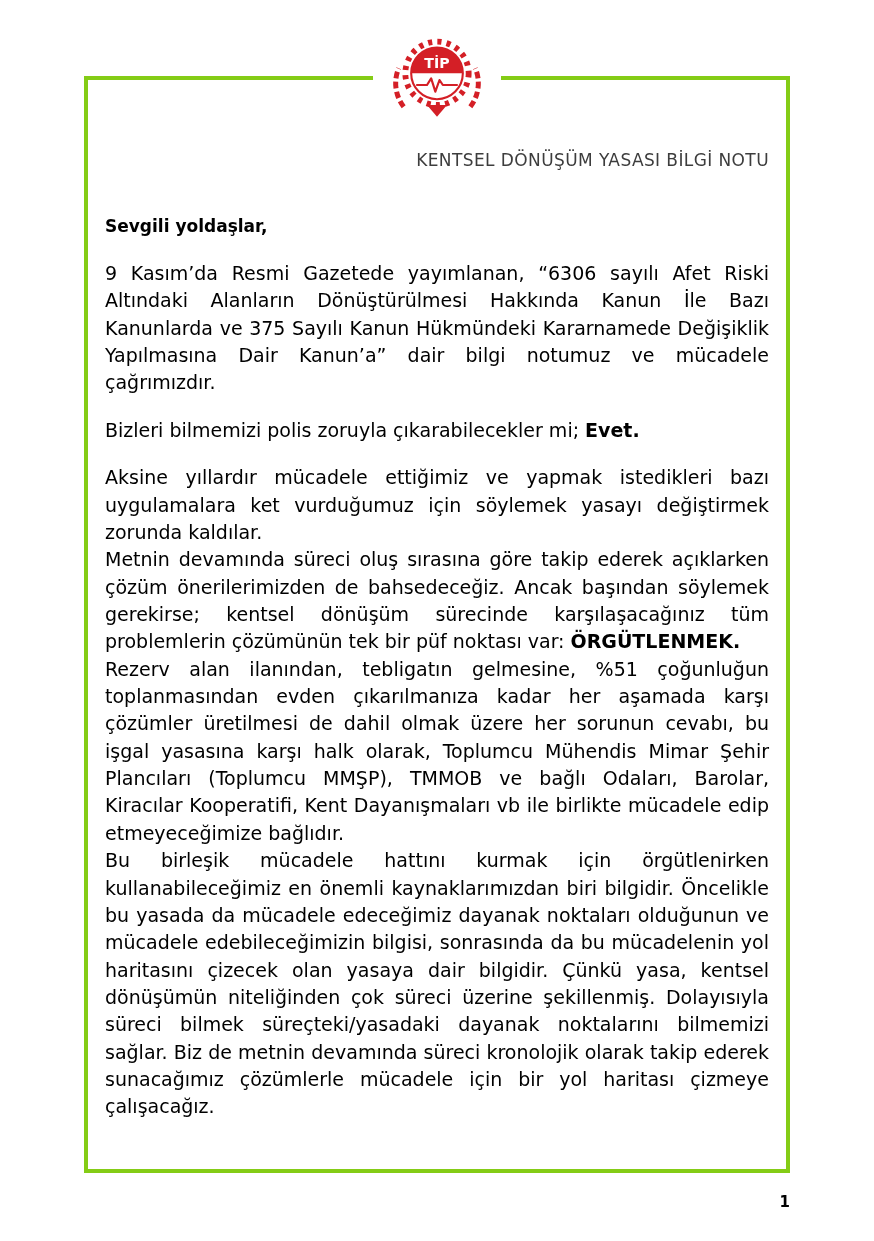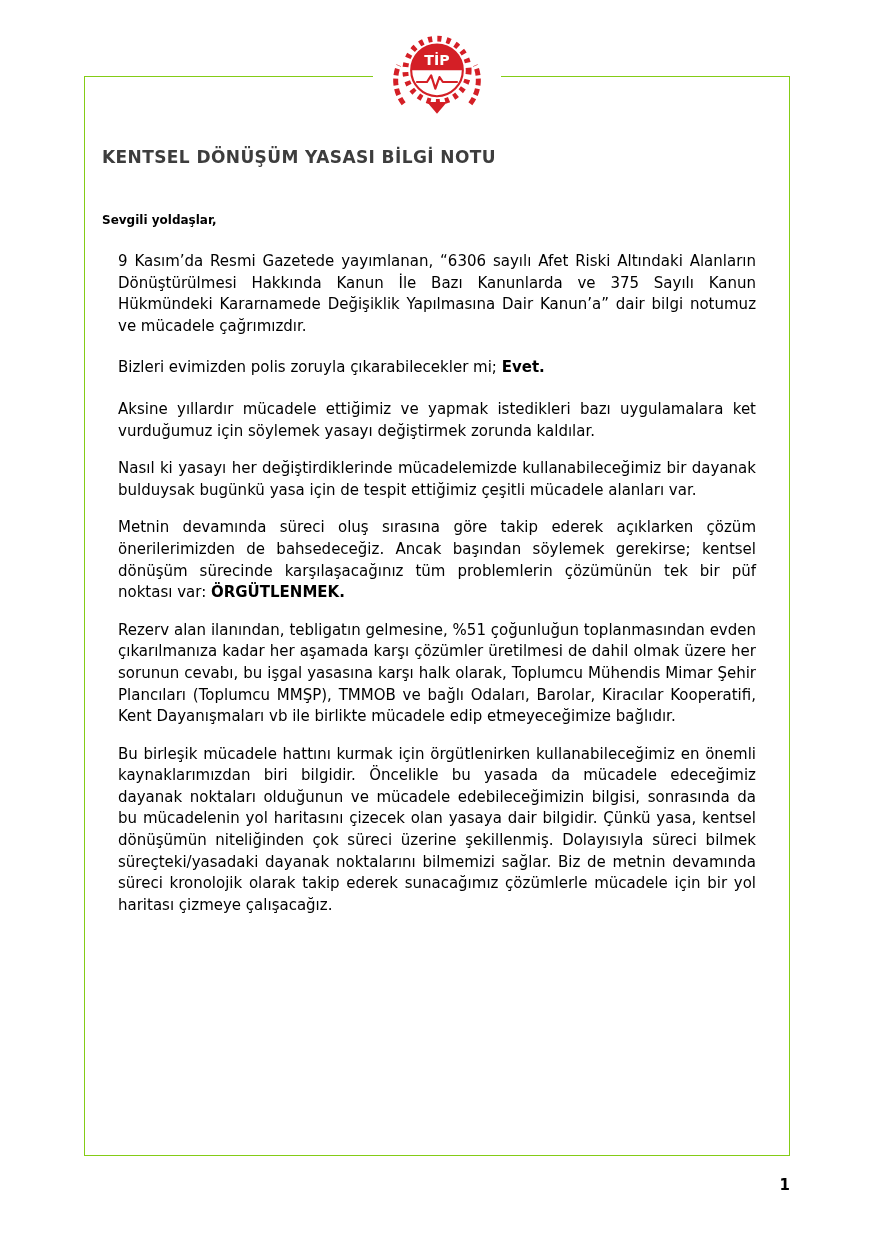--- a/index.html
+++ b/index.html
@@ -9,49 +9,50 @@
     min-height: 1241px;
     background: #ffffff;
     font-family: "DejaVu Sans", "Liberation Sans", sans-serif;
     color: #000000;
   }
   .page {
     position: relative;
     width: 706px;
     min-height: 1080px;
     margin: 76px 0 0 84px;
-    border: 1px solid #84cc16;
+    border: 4px solid #84cc16;
     padding: 58px 17px 48px 17px;
   }
   .logo-wrap {
     position: absolute;
     top: -48px;
     left: 50%;
     transform: translateX(-50%);
     background: #ffffff;
     padding: 0 14px;
     line-height: 0;
   }
   .doc-title {
     font-size: 17px;
-    font-weight: 700;
+    font-weight: 400;
     color: #3d3d3d;
     letter-spacing: 0.4px;
     margin: 12px 0 46px 0;
+    text-align: right;
   }
   .greeting {
-    font-size: 12px;
+    font-size: 17px;
     font-weight: bold;
     margin: 0 0 24px 0;
   }
   .para {
-    font-size: 15px;
+    font-size: 19px;
     line-height: 1.44;
     text-align: justify;
-    margin: 16px;
+    margin: 0;
   }
   .para.spaced { margin-bottom: 20px; }
   .b { font-weight: bold; }
   .page-num {
     width: 706px;
     margin: 20px 0 30px 84px;
     text-align: right;
     font-weight: bold;
     font-size: 15px;
   }
@@ -80,27 +81,26 @@
     </svg>
   </div>
 
   <h1 class="doc-title">KENTSEL DÖNÜŞÜM YASASI BİLGİ NOTU</h1>
 
   <p class="greeting">Sevgili yoldaşlar,</p>
 
   <p class="para spaced"><span>9 Kasım’da Resmi Gazetede yayımlanan, “6306 sayılı Afet Riski Altındaki Alanların Dönüştürülmesi Hakkında Kanun İle Bazı Kanunlarda ve 375 Sayılı Kanun Hükmündeki Kararnamede Değişiklik Yapılmasına Dair Kanun’a” dair bilgi notumuz ve mücadele çağrımızdır.</span><span class="b"></span></p>
 
 
-  <p class="para spaced"><span>Bizleri evimizden polis zoruyla çıkarabilecekler mi; </span><span class="b">Evet.</span></p>
+  <p class="para spaced"><span>Bizleri bilmemizi polis zoruyla çıkarabilecekler mi; </span><span class="b">Evet.</span></p>
 
 
 
   <p class="para"><span>Aksine yıllardır mücadele ettiğimiz ve yapmak istedikleri bazı uygulamalara ket vurduğumuz için söylemek yasayı değiştirmek zorunda kaldılar.</span><span class="b"></span></p>
 
-  <p class="para"><span>Nasıl ki yasayı her değiştirdiklerinde mücadelemizde kullanabileceğimiz bir dayanak bulduysak bugünkü yasa için de tespit ettiğimiz çeşitli mücadele alanları var.</span><span class="b"></span></p>
 
   <p class="para"><span>Metnin devamında süreci oluş sırasına göre takip ederek açıklarken çözüm önerilerimizden de bahsedeceğiz. Ancak başından söylemek gerekirse; kentsel dönüşüm sürecinde karşılaşacağınız tüm problemlerin çözümünün tek bir püf noktası var: </span><span class="b">ÖRGÜTLENMEK.</span></p>
 
   <p class="para"><span>Rezerv alan ilanından, tebligatın gelmesine, %51 çoğunluğun toplanmasından evden çıkarılmanıza kadar her aşamada karşı çözümler üretilmesi de dahil olmak üzere her sorunun cevabı, bu işgal yasasına karşı halk olarak, Toplumcu Mühendis Mimar Şehir Plancıları (Toplumcu MMŞP), TMMOB ve bağlı Odaları, Barolar, Kiracılar Kooperatifi, Kent Dayanışmaları vb ile birlikte mücadele edip etmeyeceğimize bağlıdır.</span><span class="b"></span></p>
 
   <p class="para"><span>Bu birleşik mücadele hattını kurmak için örgütlenirken kullanabileceğimiz en önemli kaynaklarımızdan biri bilgidir. Öncelikle bu yasada da mücadele edeceğimiz dayanak noktaları olduğunun ve mücadele edebileceğimizin bilgisi, sonrasında da bu mücadelenin yol haritasını çizecek olan yasaya dair bilgidir. Çünkü yasa, kentsel dönüşümün niteliğinden çok süreci üzerine şekillenmiş. Dolayısıyla süreci bilmek süreçteki/yasadaki dayanak noktalarını bilmemizi sağlar. Biz de metnin devamında süreci kronolojik olarak takip ederek sunacağımız çözümlerle mücadele için bir yol haritası çizmeye çalışacağız.</span><span class="b"></span></p>
 
 </div>
 
 <div class="page-num">1</div>

